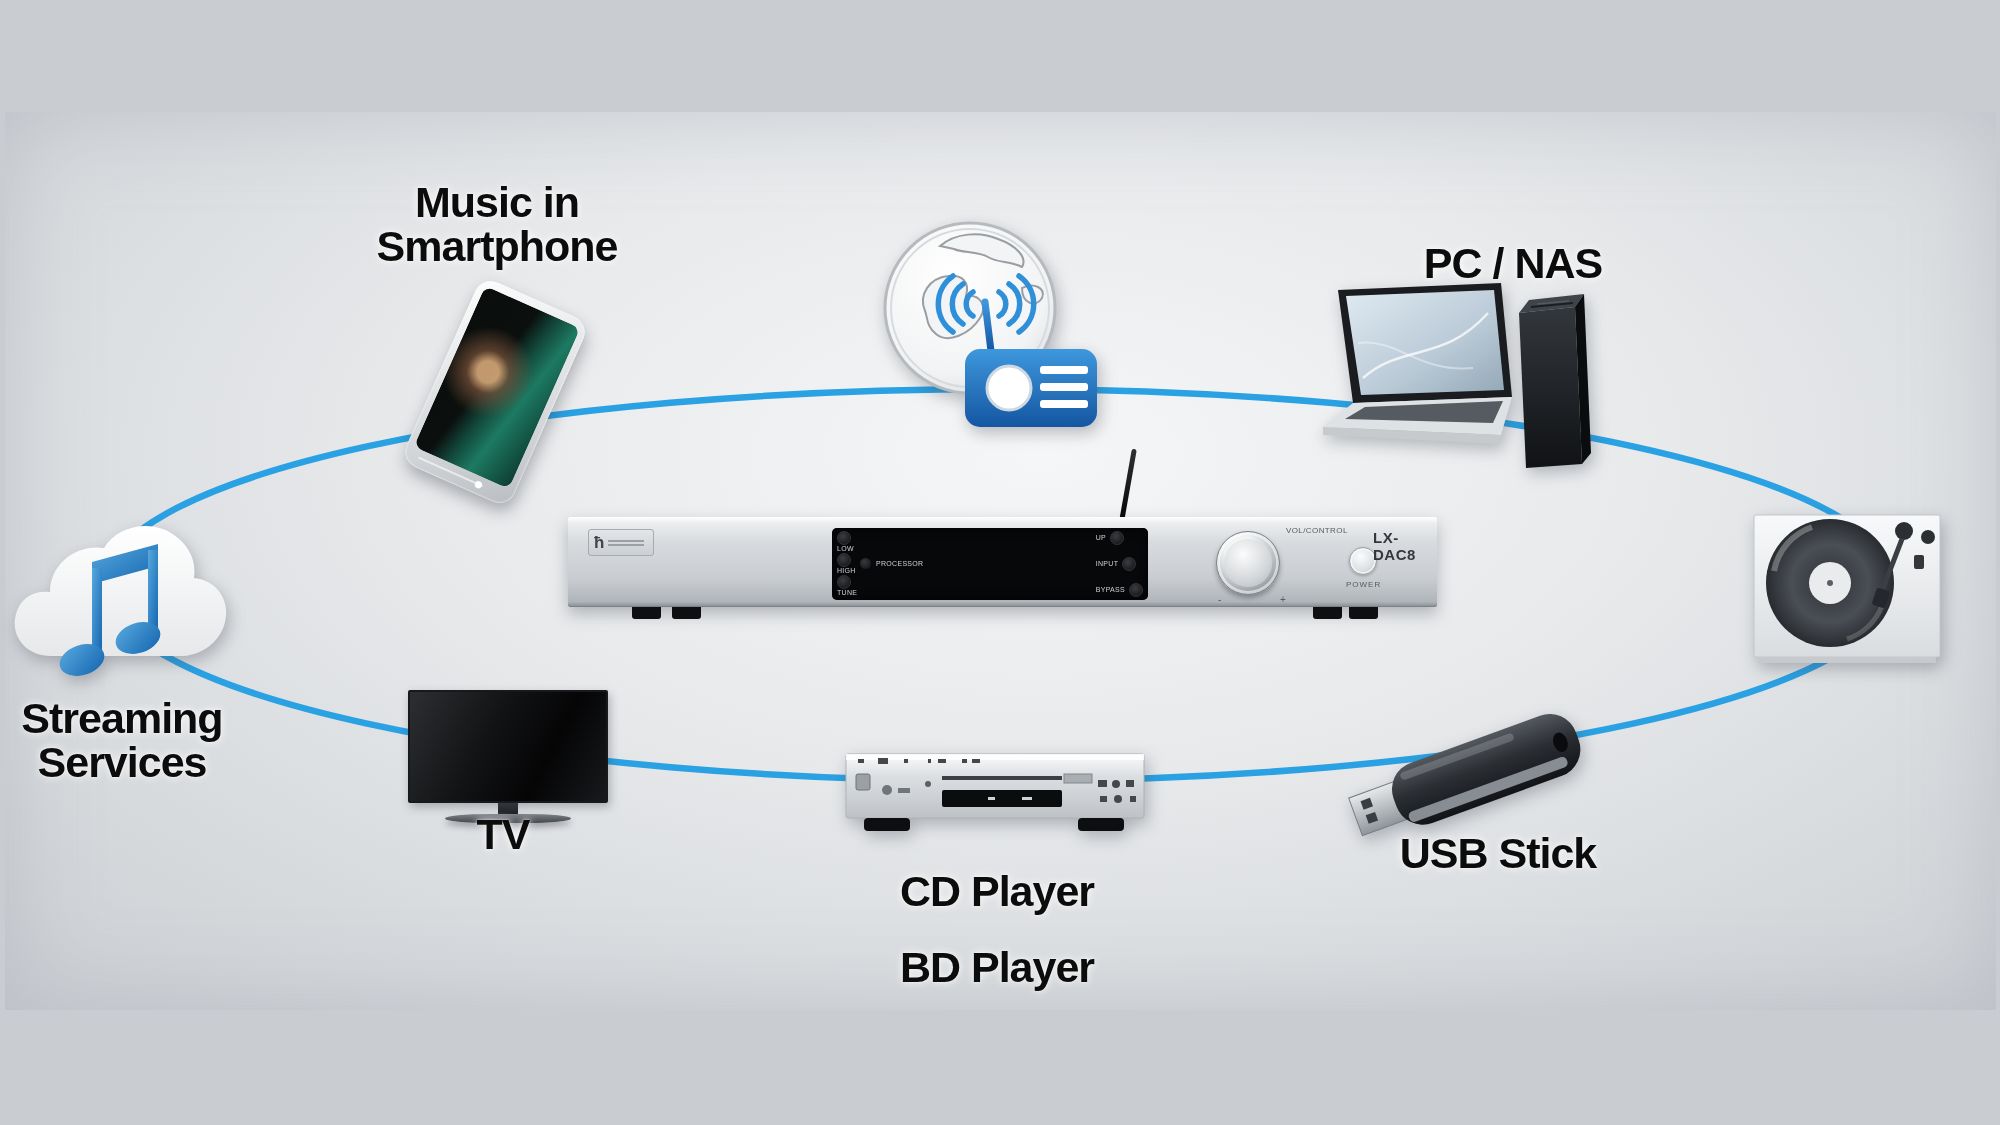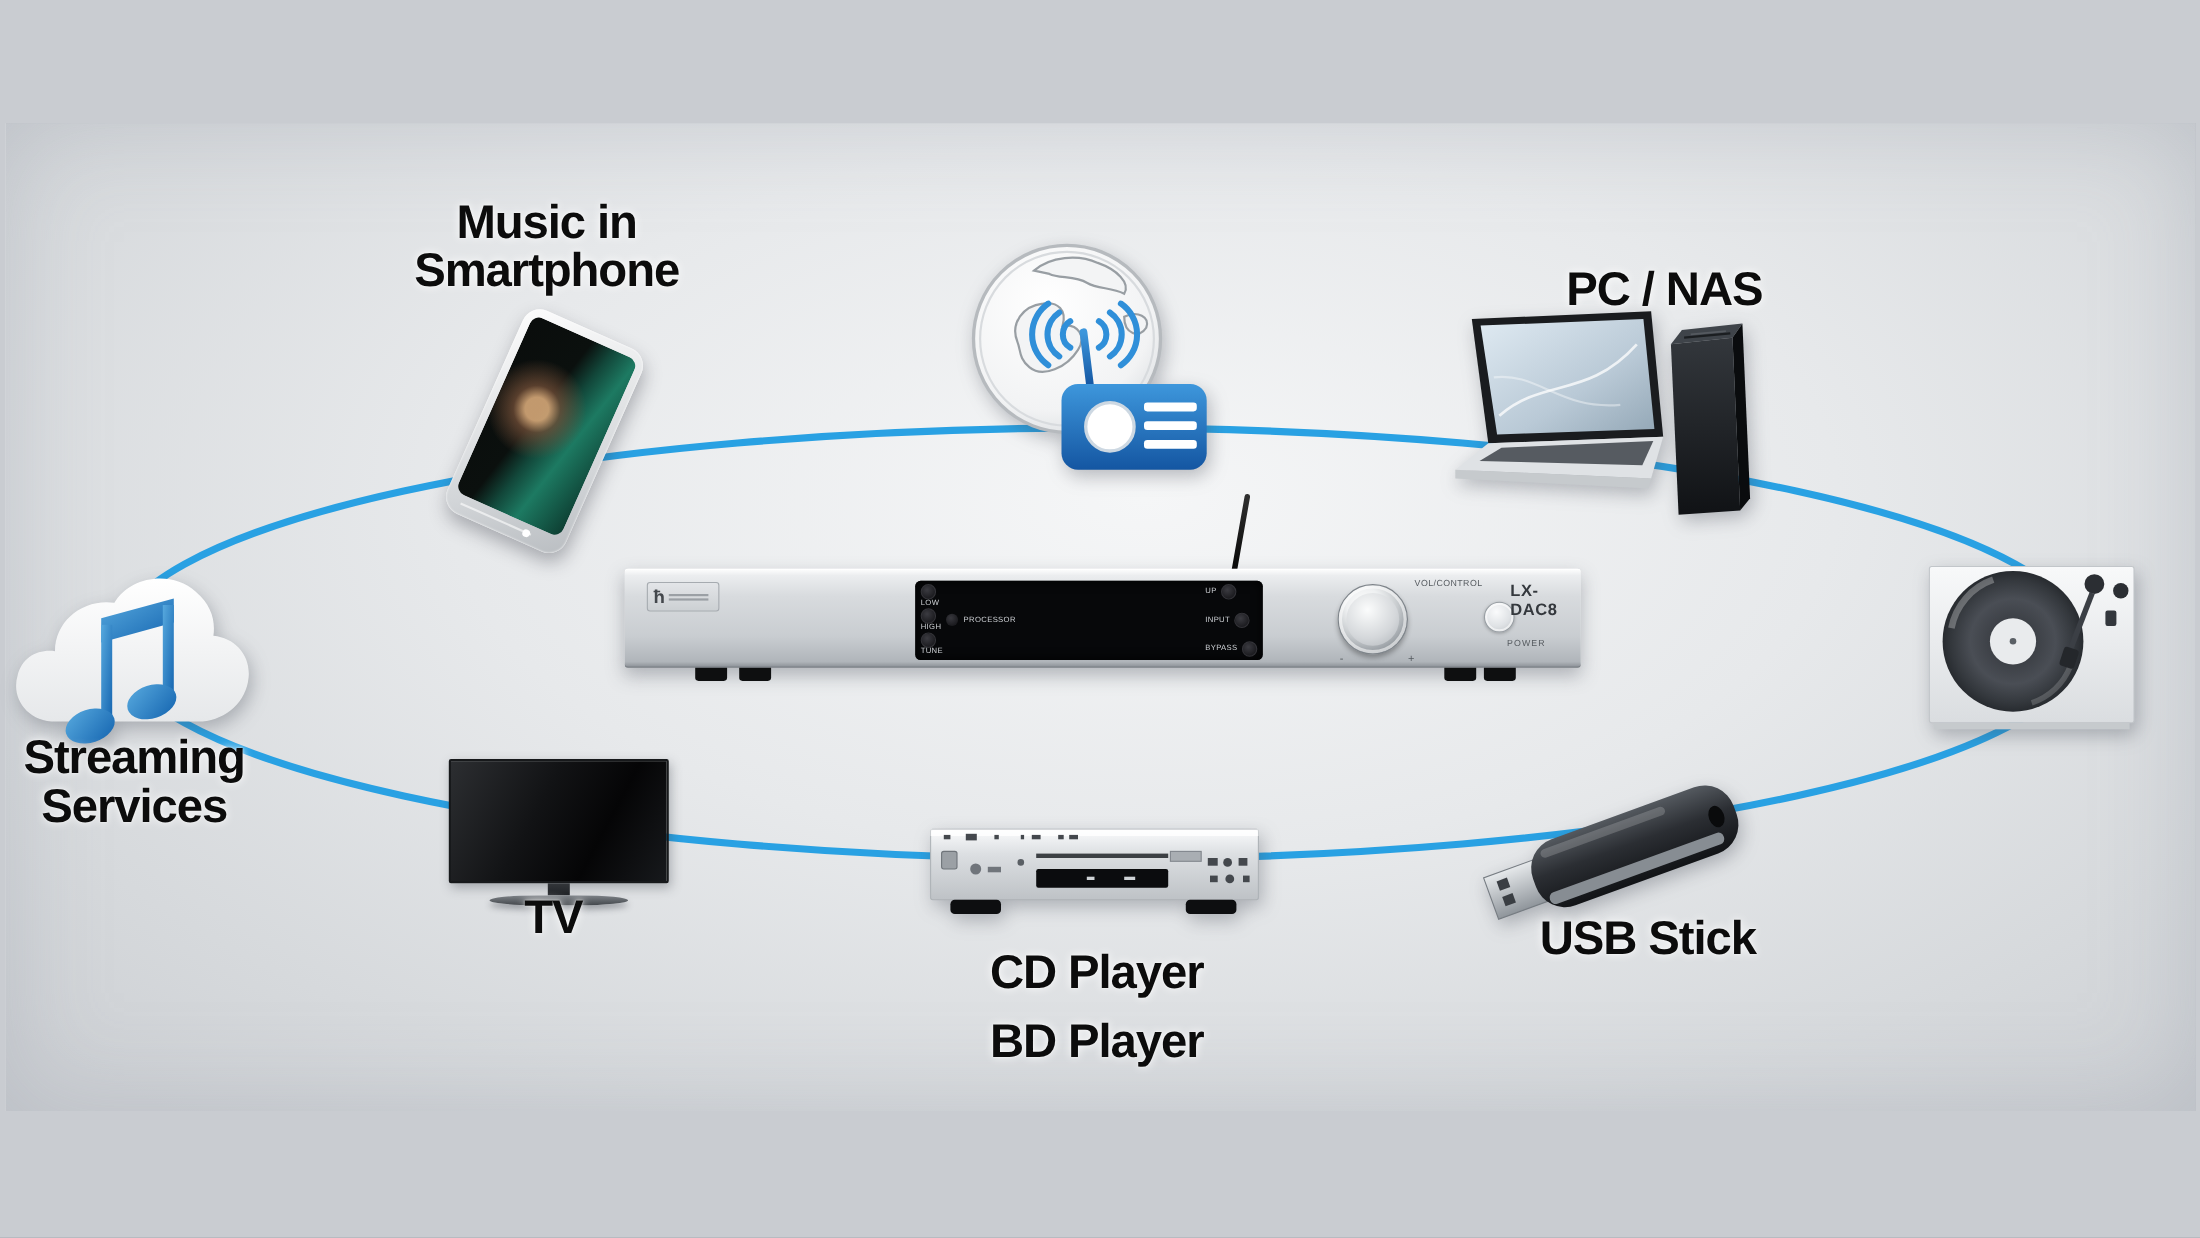--- a/index.html
+++ b/index.html
@@ -14,21 +14,21 @@
   .ring-svg { left:0; top:0; }
 
   
   .lbl {
     position:absolute; transform:translateX(-50%);
     font-weight:700; font-size:43px; letter-spacing:-1px; color:#0c0c0c;
     text-align:center; line-height:54px; white-space:pre;
     text-shadow:0 0 9px rgba(255,255,255,.95), 0 0 2px rgba(255,255,255,.8);
   }
   .lbl.two { line-height:44px; }
-  .lbl.cd-lines { line-height:63px;text-align:center; }
+  .lbl.cd-lines { line-height:76px;text-align:center; }
 
   
   .phone { position:absolute; left:436px; top:291px; width:118px; height:202px;
     transform:rotate(24deg); border-radius:17px;
     background:linear-gradient(145deg,#fdfdfd,#d2d5d8 70%, #b9bdc1);
     box-shadow:4px 7px 16px rgba(45,50,60,.35), inset 0 0 2px #fff; }
   .phone-screen { position:absolute; left:7px; right:7px; top:8px; bottom:18px; border-radius:9px;
     background:
       radial-gradient(circle at 36% 44%, rgba(214,168,120,.9) 0 9%, rgba(130,88,62,.65) 18%, rgba(40,30,25,0) 38%),
       linear-gradient(104deg,#0a0d0c 0%,#0b100e 40%,#12473a 54%,#1d7a62 70%,#0d3d31 100%); }
@@ -69,21 +69,21 @@
     border:1px solid #7d8389;
     background:radial-gradient(circle at 38% 30%, #ffffff 0%, #eef0f1 28%, #c6cacd 52%, #8f959b 78%, #c2c6ca 94%);
     box-shadow:0 3px 5px rgba(0,0,0,.3), inset 0 0 0 3px rgba(255,255,255,.55); }
   .knob-face { position:absolute; left:7px; top:7px; width:48px; height:48px; border-radius:50%;
     background:radial-gradient(circle at 40% 32%, #fbfcfc, #d4d7da 60%, #aeb3b8); }
   .vol-label { position:absolute; left:718px; top:9px; font-size:8px; color:#565b60; letter-spacing:.4px; }
   .knob-mark { position:absolute; top:77px; font-size:10px; color:#565b60; }
   .power-btn { position:absolute; left:781px; top:30px; width:28px; height:28px; border-radius:50%;
     border:1px solid #989ea3; background:radial-gradient(circle at 40% 32%, #fafbfc, #dfe2e5 55%, #bcc0c4);
     box-shadow:0 1px 3px rgba(0,0,0,.25), inset 0 0 0 2px rgba(255,255,255,.6); }
-  .power-label { position:absolute; left:802px; top:63px; font-size:8px; color:#565b60; letter-spacing:1px; }
+  .power-label { position:absolute; left:778px; top:63px; font-size:8px; color:#565b60; letter-spacing:1px; }
   .model { position:absolute; left:805px; top:12px; font-size:15px; font-weight:700; color:#34383d; letter-spacing:.5px; }
 
   .shadow-soft { filter:drop-shadow(3px 6px 8px rgba(70,75,85,.35)); }
 </style>
 </head>
 <body>
 
 <div class="canvas">
   <div class="stage"></div>
 
@@ -104,21 +104,21 @@
     </defs>
     <path d="M45 152 C18 152 4 130 10 110 C14 94 28 86 44 88 C44 60 70 40 98 44
              C112 20 150 14 172 34 C186 46 190 60 188 74 C208 76 222 92 220 112
              C218 134 200 150 178 152 Z" fill="url(#cloudG)"></path>
     <polygon points="86,58 152,40 152,62 86,80" fill="url(#noteG)"></polygon>
     <rect x="86" y="64" width="10" height="88" fill="url(#noteG)"></rect>
     <rect x="142" y="46" width="10" height="84" fill="url(#noteG)"></rect>
     <ellipse cx="76" cy="156" rx="23" ry="15" fill="url(#noteG)" transform="rotate(-18 76 156)"></ellipse>
     <ellipse cx="132" cy="134" rx="23" ry="15" fill="url(#noteG)" transform="rotate(-18 132 134)"></ellipse>
   </svg>
-  <div class="lbl two" style="left:122px; top:667px;"><span>Streaming</span>
+  <div class="lbl two" style="left:122px; top:696px;"><span>Streaming</span>
 <span>Services</span></div>
 
   <div class="lbl two" style="left:497px; top:180px;"><span>Music in</span>
 <span>Smartphone</span></div>
   <div class="phone">
     <div class="phone-screen"></div>
     <div class="phone-slider"></div>
     <div class="phone-dot"></div>
   </div>
 

